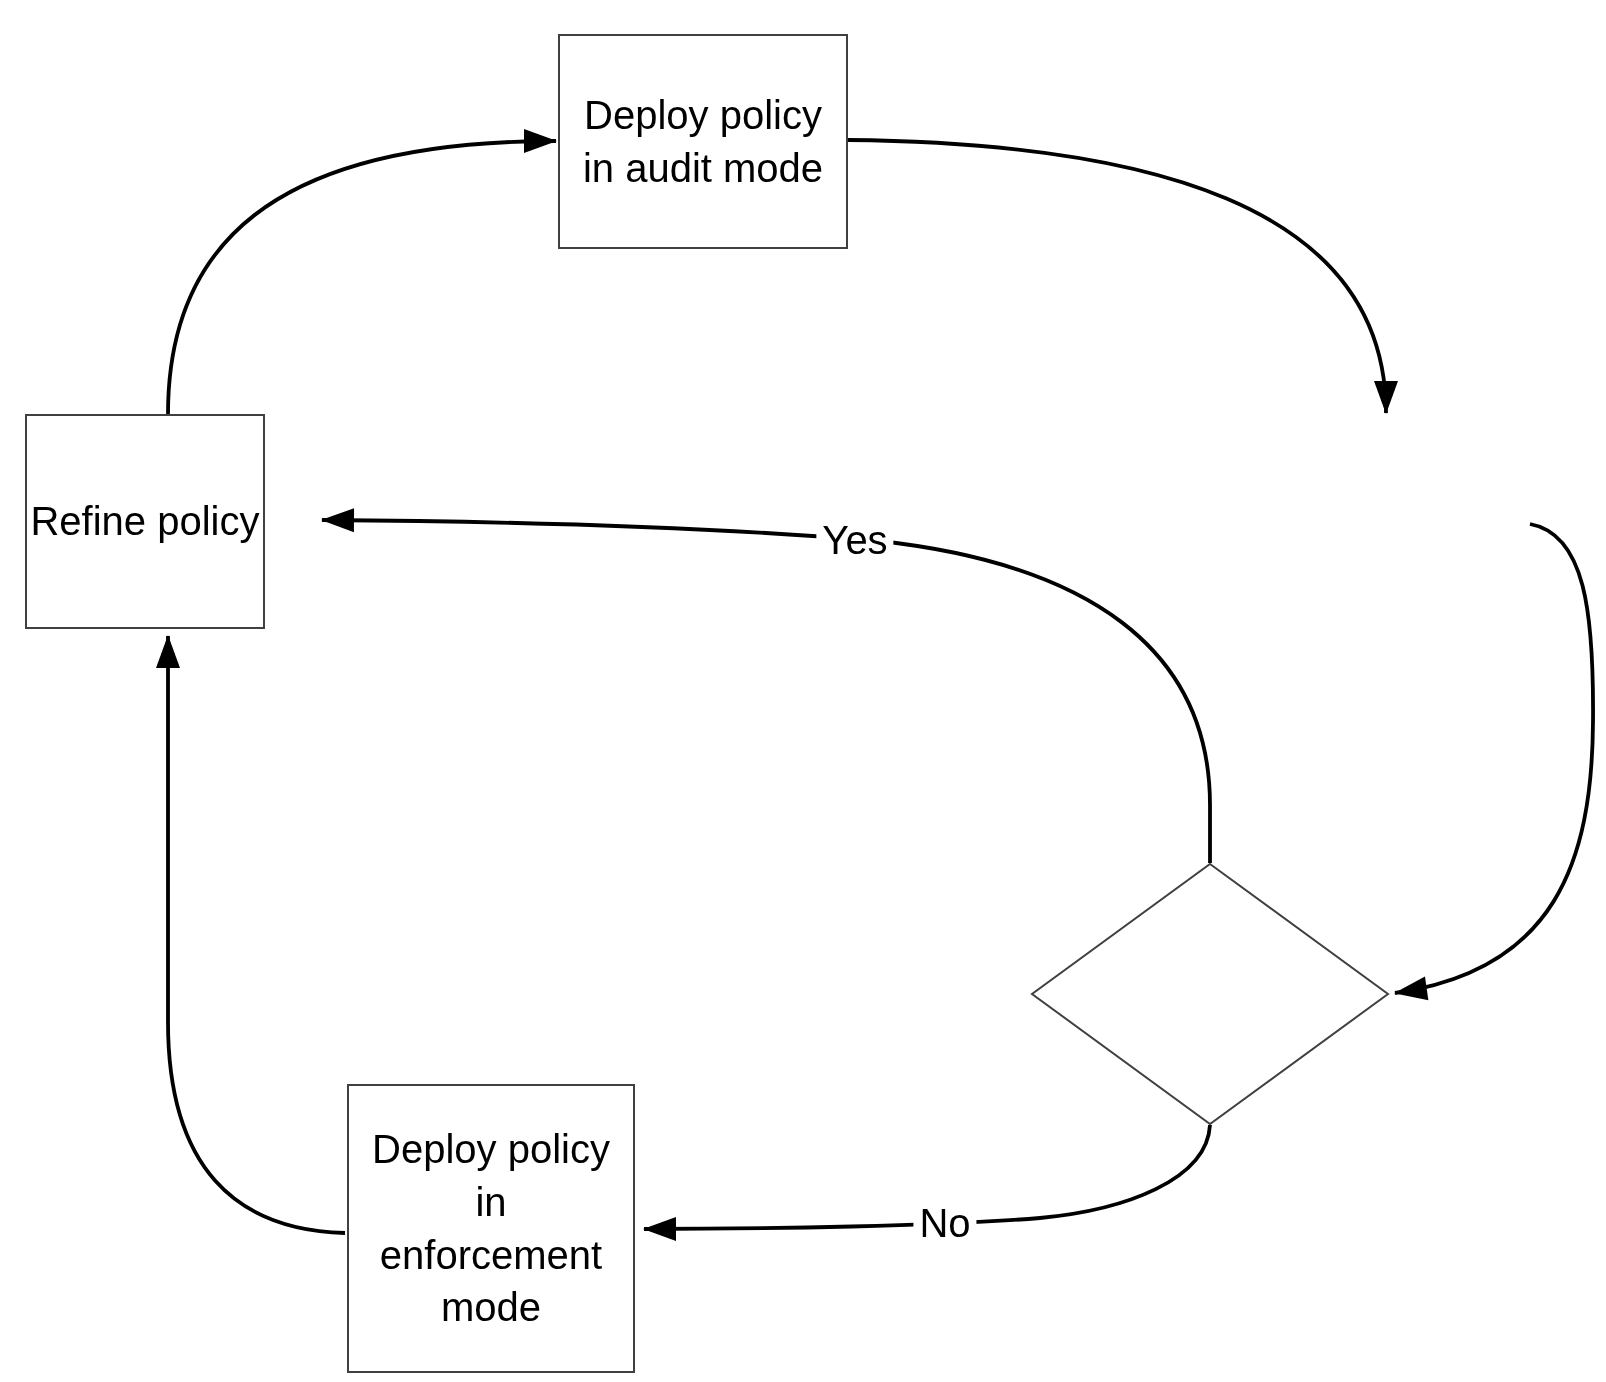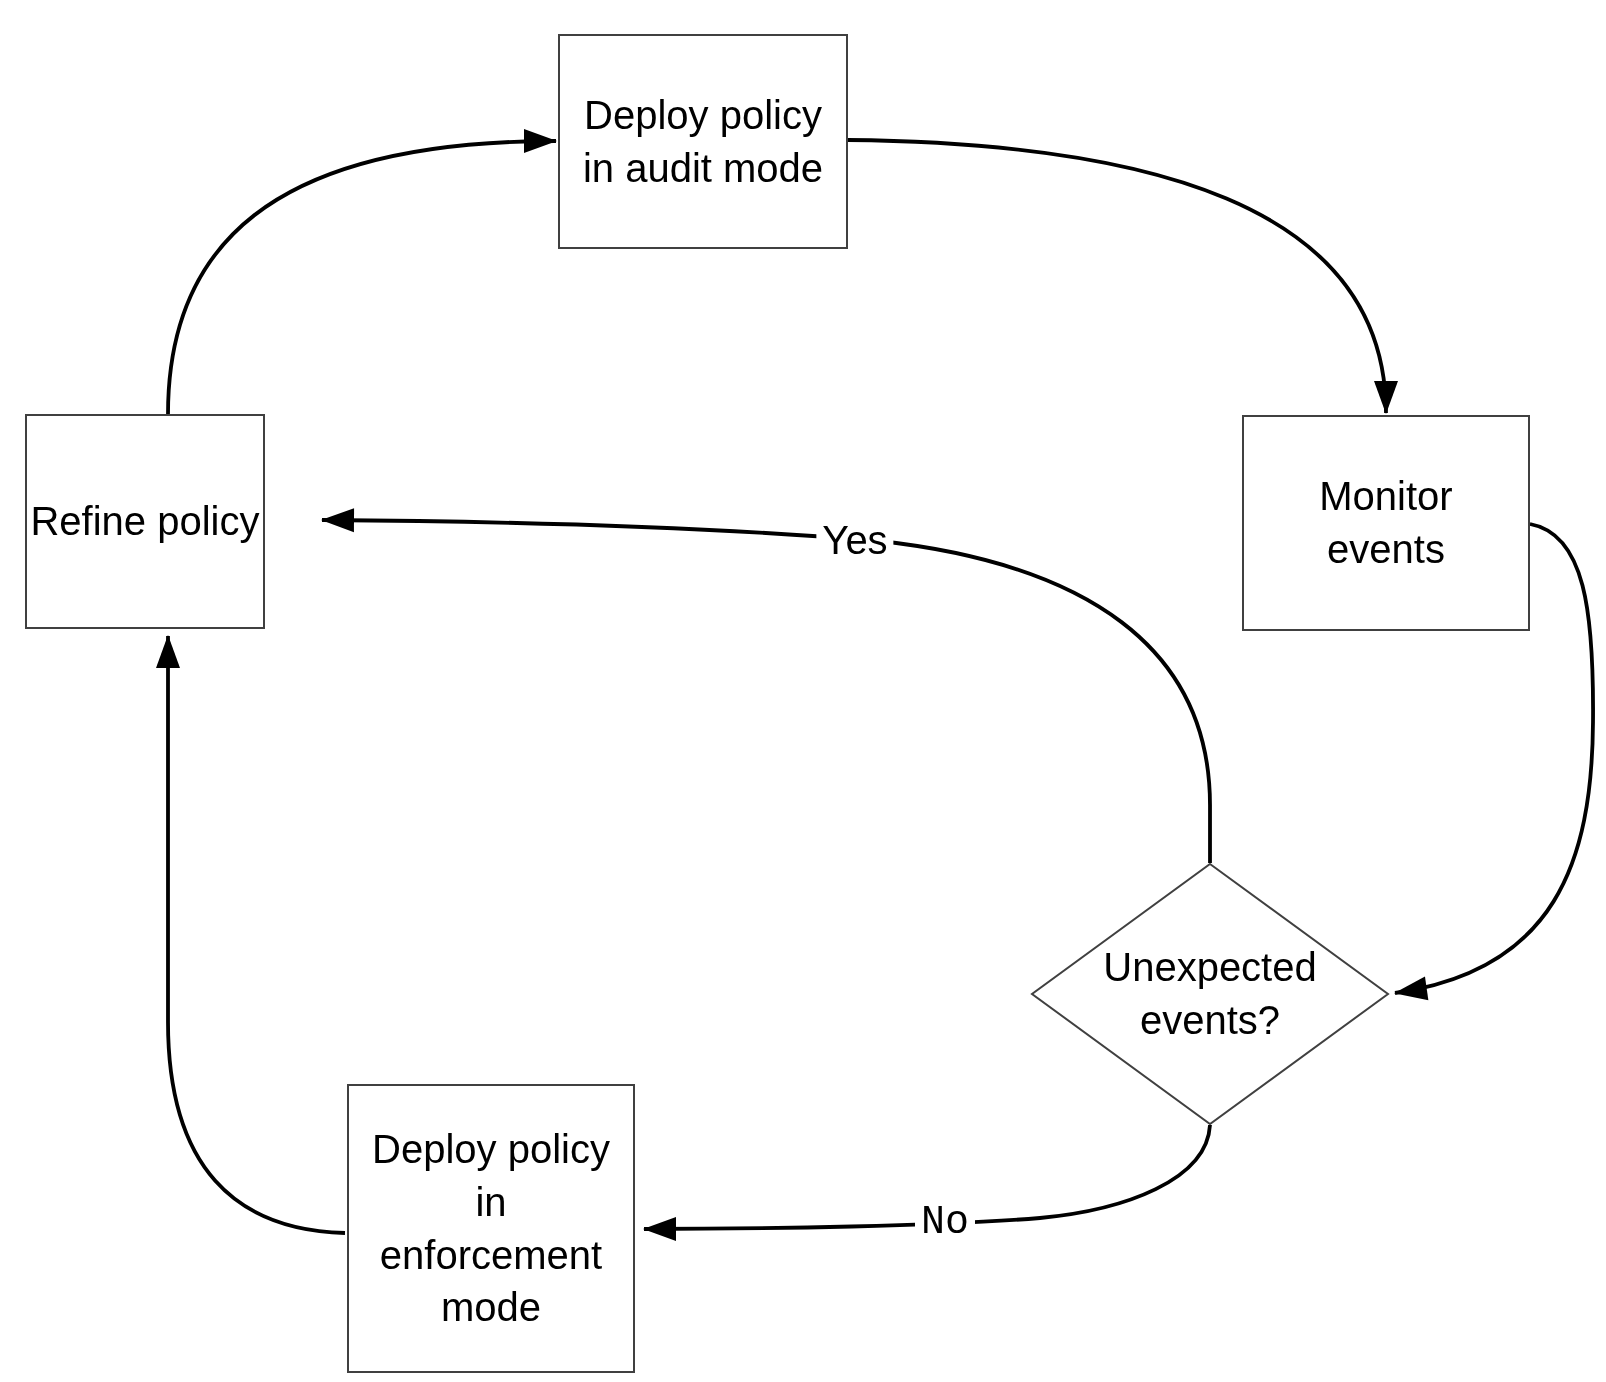--- a/index.html
+++ b/index.html
@@ -73,21 +73,21 @@
     position: absolute;
     transform: translate(-50%, -50%);
     background: #ffffff;
     padding: 2px 6px;
     font-size: 40px;
     line-height: 1.1;
     color: #000000;
   }
 
   .edge-label-yes { left: 855px; top: 528px; }
-  .edge-label-no  { left: 945px; top: 1211px; font-family: Liberation Mono, monospace; }
+  .edge-label-no  { left: 945px; top: 1211px; }
 </style>
 </head>
 <body>
 
 <div class="canvas">
 
   <svg class="edges-svg" viewBox="0 0 1606 1382">
     <defs>
       <marker id="arrowhead" markerUnits="userSpaceOnUse" markerWidth="38" markerHeight="28" refX="33" refY="13" orient="auto">
         <path d="M1,1 L34,13 L1,25 Z" fill="#000000"></path>
@@ -107,38 +107,30 @@
     <path class="connector" d="M 345 1221 C 235 1218 168 1155 168 1010 L 168 624" marker-end="url(#arrowhead)"></path>
 
     <polygon class="shape-outline" points="1210,852 1388,982 1210,1112 1032,982"></polygon>
   </svg>
 
   <div class="node node-deploy-audit">
     <span>Deploy policy
 in audit mode</span>
   </div>
 
-  <div class="node node-monitor">
-    <span>Monitor
-events</span>
-  </div>
 
   <div class="node node-refine">
     <span>Refine policy</span>
   </div>
 
   <div class="node node-deploy-enforce">
     <span>Deploy policy
 in
 enforcement
 mode</span>
   </div>
 
-  <div class="node-decision-label">
-    <span>Unexpected
-events?</span>
-  </div>
 
   <div class="edge-label edge-label-yes">Yes</div>
 
   <div class="edge-label edge-label-no">No</div>
 
 </div>
 
 </body></html>

